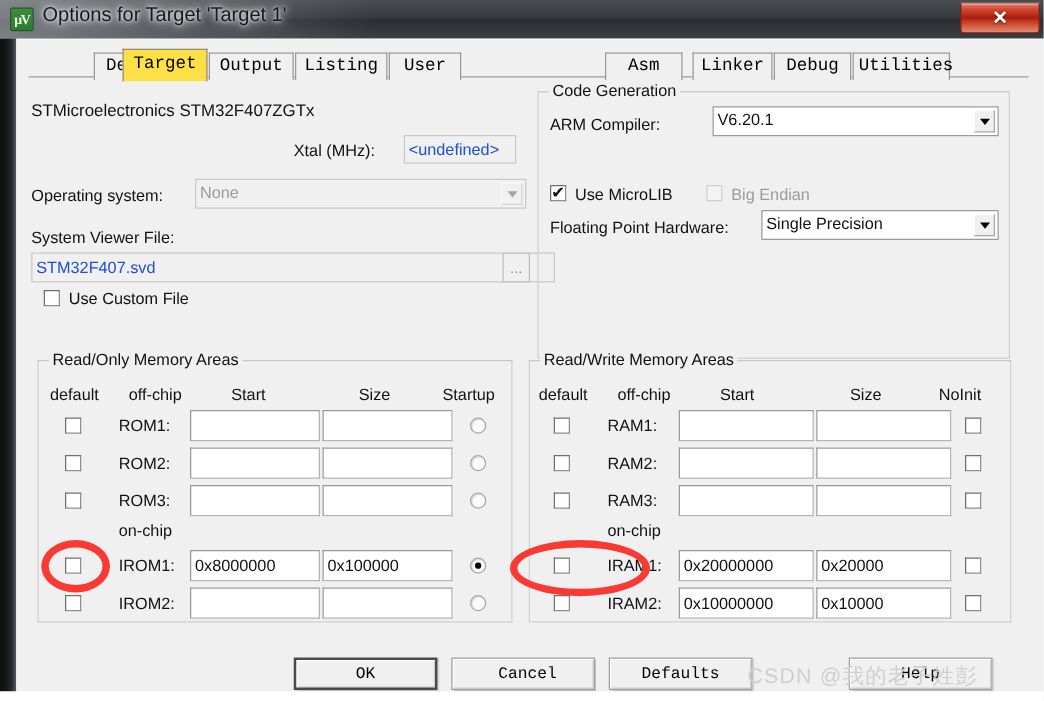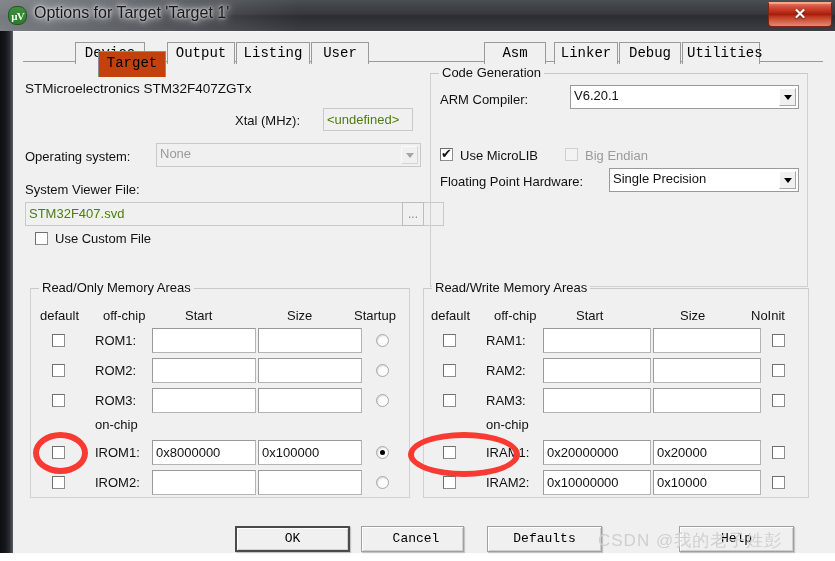--- a/index.html
+++ b/index.html
@@ -24,21 +24,21 @@
     overflow: hidden;
   }
   .title-left-shade {
     position: absolute; left: 0; top: 0; width: 300px; height: 31px;
     background: linear-gradient(to right, rgba(180,185,190,0.55), rgba(150,155,162,0.30) 55%, rgba(0,0,0,0) 100%);
   }
   .win-icon {
     position: absolute; left: 8px; top: 6px; width: 19px; height: 19px;
     background: linear-gradient(to bottom, #3e8c3e, #2f7a2f);
     border: 1px solid #1d5c1d;
-    border-radius: 8px;
+    border-radius: 2px;
     color: #eaffe6; font-size: 11px; font-weight: bold;
     font-family: "Liberation Serif", serif;
     text-align: center; line-height: 18px; letter-spacing: -1px;
   }
   .title-text {
     position: absolute; left: 34px; top: 4px;
     font-size: 16px; color: #16181c;
     text-shadow: 0 0 7px rgba(245,248,250,0.95), 0 0 12px rgba(235,240,245,0.8), 0 0 3px rgba(255,255,255,0.9);
     white-space: nowrap;
   }
@@ -86,23 +86,23 @@
     background: #f0f0f0;
     border: 1px solid #9a9a9a;
     border-bottom: none;
     font-family: "Liberation Mono", monospace;
     font-size: 14px; color: #000;
     line-height: 20px; text-align: center;
     white-space: nowrap;
     padding: 0 4px;
   }
   .tab.active {
-    top: 12px; height: 26px;
+    top: 0px; height: 26px;
     line-height: 23px;
-    background: #c2410c;
+    background: #fde047;
     border-color: #8d8d8d;
     z-index: 3;
   }
 
   
   .groupbox {
     position: absolute;
     border: 1px solid #d0d0d0;
     border-top-color: #c8c8c8;
     background: transparent;
@@ -129,21 +129,21 @@
     border-top-color: #9a9a9a;
     border-left-color: #9a9a9a;
     font-size: 13px; color: #111;
     padding: 0 2px 0 3px;
     line-height: 19px;
     white-space: nowrap;
     overflow: hidden;
   }
   .tbox.ro {
     background: #f0f0f0;
-    color: #4d7c0f;
+    color: #1d4ed8;
     border-color: #c9c9c9;
   }
 
   .combo {
     position: absolute;
     background: #ffffff;
     border: 1px solid #9a9a9a;
     font-size: 13px; color: #111;
     line-height: 20px;
     padding-left: 3px;
@@ -379,21 +379,21 @@
     <div class="tbox" style="left:640px; top:408px; width:108px; height:25px; line-height:23px;">0x20000</div>
     <div class="cbox" style="left:759px; top:414px;"></div>
 
     <div class="cbox" style="left:430px; top:444px;"></div>
     <div class="lbl" style="left:473px; top:443px;">IRAM2:</div>
     <div class="tbox" style="left:530px; top:438px; width:108px; height:25px; line-height:23px;">0x10000000</div>
     <div class="tbox" style="left:640px; top:438px; width:108px; height:25px; line-height:23px;">0x10000</div>
     <div class="cbox" style="left:759px; top:444px;"></div>
 
     <div class="btn default" style="left:222px; top:494px; width:115px;">OK</div>
-    <div class="btn" style="left:348px; top:494px; width:103px;padding-left:7px;">Cancel</div>
+    <div class="btn" style="left:348px; top:494px; width:115px;padding-left:7px;">Cancel</div>
     <div class="btn" style="left:474px; top:494px; width:115px;">Defaults</div>
     <div class="btn" style="left:666px; top:494px; width:115px;">Help</div>
 
     <div class="watermark" style="left:585px; top:497px;">CSDN @我的老子姓彭</div>
 
   </div>
 
   <div class="ellipse-annot" style="left:33px; top:432px; width:55px; height:42px;"></div>
   <div class="ellipse-annot" style="left:408px; top:432px; width:112px; height:45px;"></div>
 

